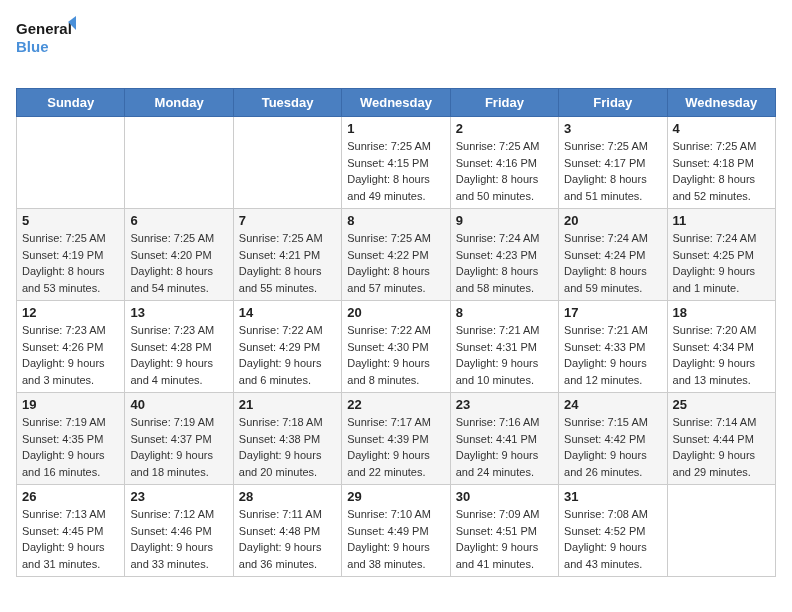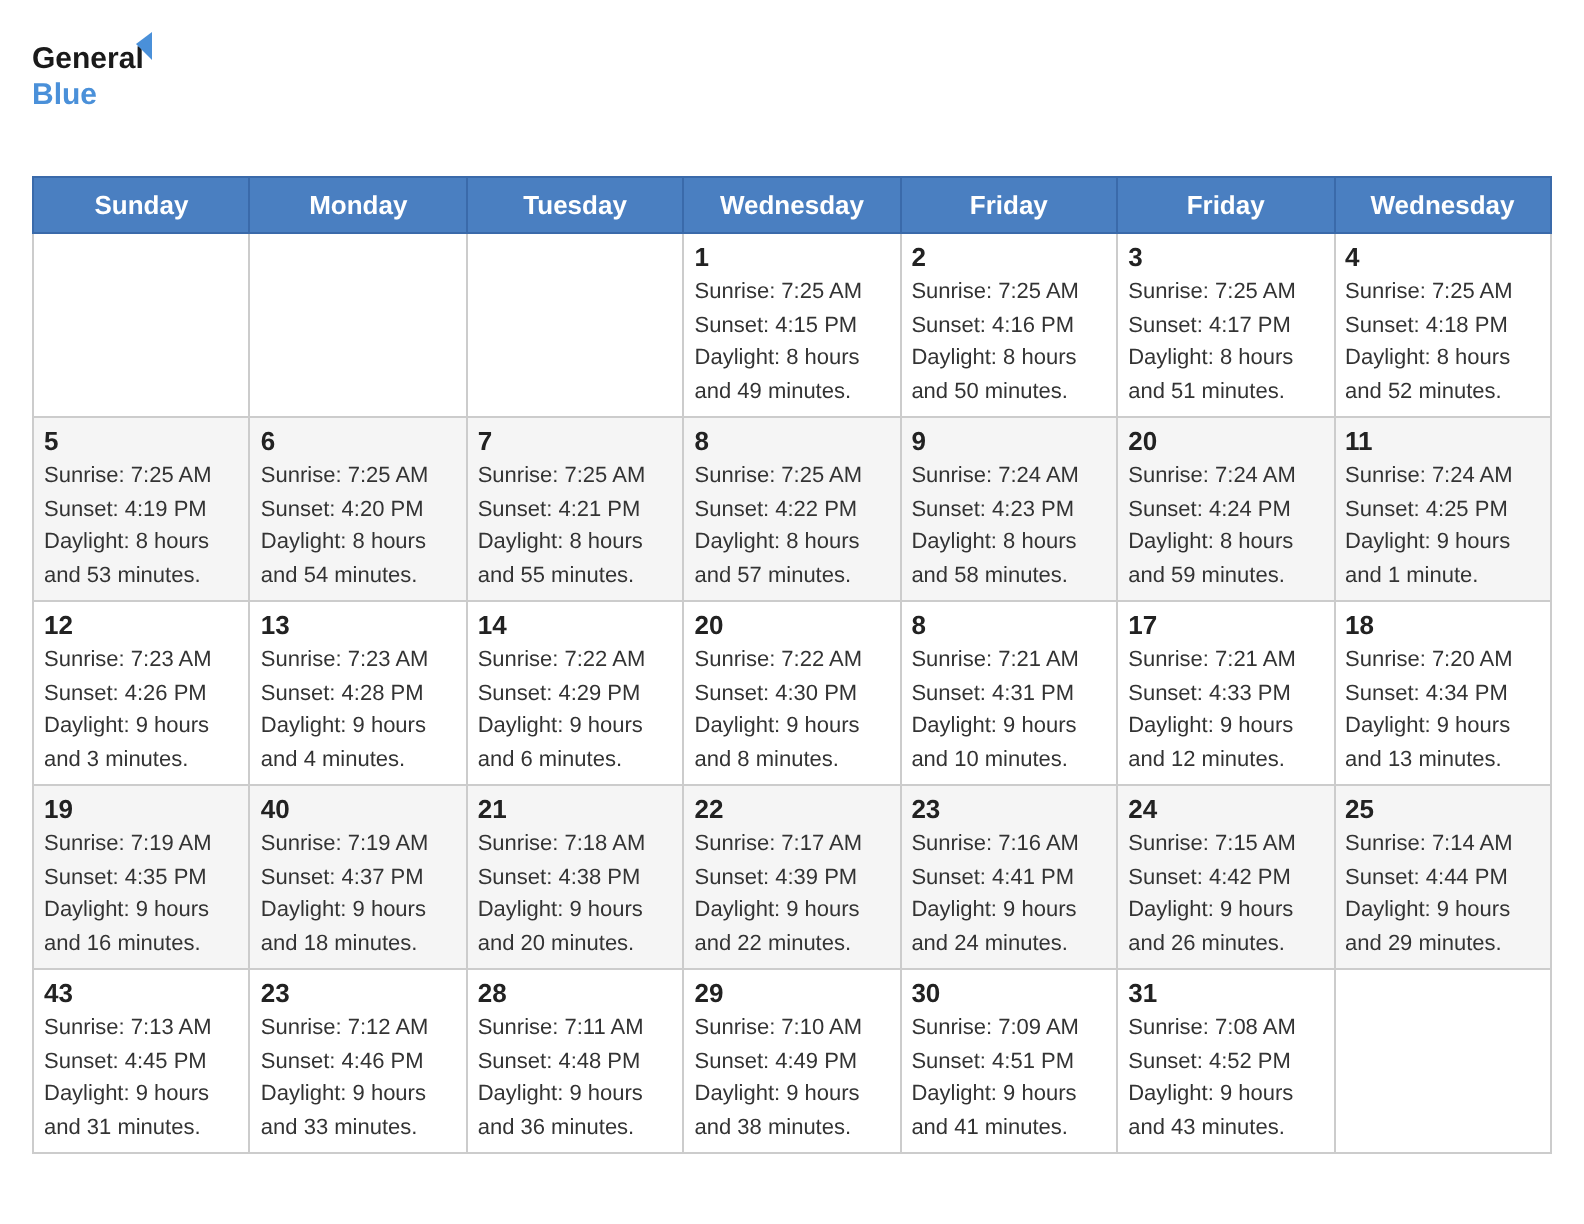--- a/index.html
+++ b/index.html
@@ -209,21 +209,21 @@
           <div class="day-number">24</div>
           <div class="day-info">Sunrise: 7:15 AM<br>Sunset: 4:42 PM<br>Daylight: 9 hours<br>and 26 minutes.</div>
         </td>
         <td>
           <div class="day-number">25</div>
           <div class="day-info">Sunrise: 7:14 AM<br>Sunset: 4:44 PM<br>Daylight: 9 hours<br>and 29 minutes.</div>
         </td>
       </tr>
       <tr>
         <td>
-          <div class="day-number">43</div>
+          <div class="day-number">26</div>
           <div class="day-info">Sunrise: 7:13 AM<br>Sunset: 4:45 PM<br>Daylight: 9 hours<br>and 31 minutes.</div>
         </td>
         <td>
           <div class="day-number">23</div>
           <div class="day-info">Sunrise: 7:12 AM<br>Sunset: 4:46 PM<br>Daylight: 9 hours<br>and 33 minutes.</div>
         </td>
         <td>
           <div class="day-number">28</div>
           <div class="day-info">Sunrise: 7:11 AM<br>Sunset: 4:48 PM<br>Daylight: 9 hours<br>and 36 minutes.</div>
         </td>

